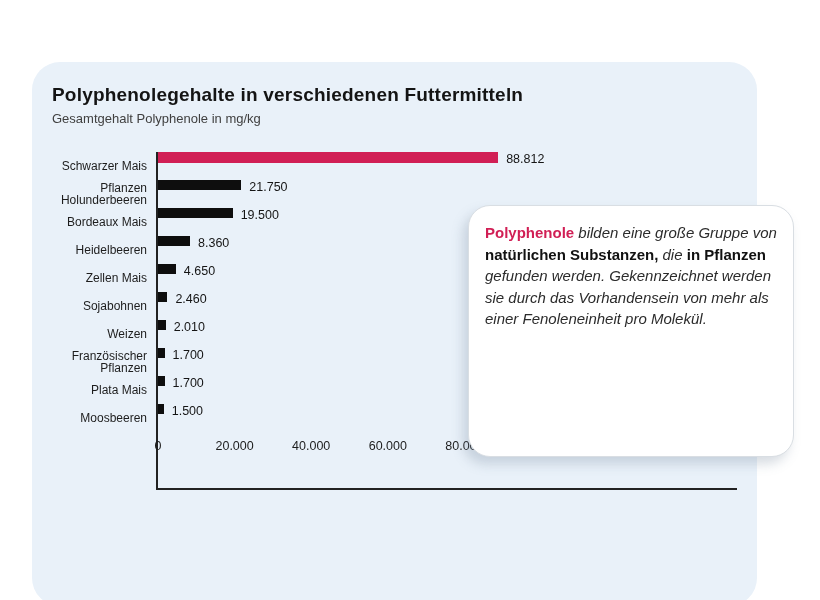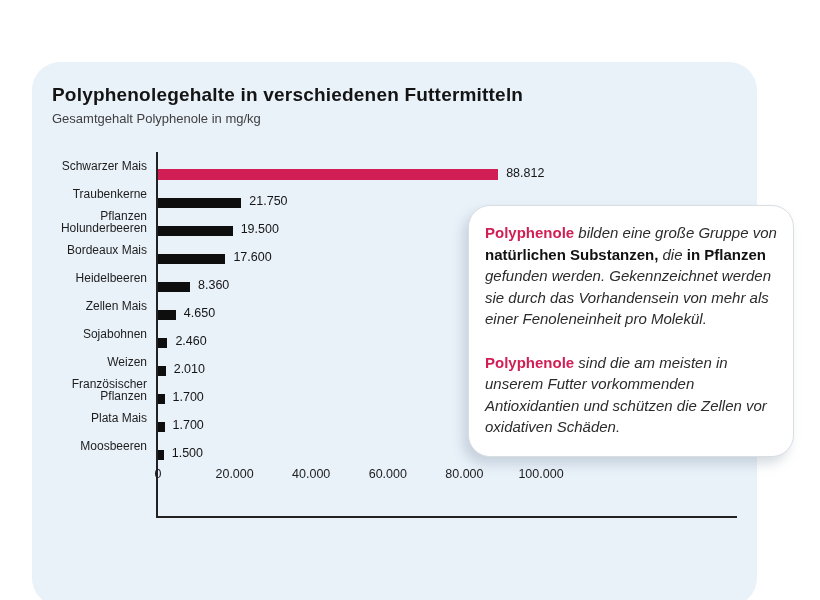--- a/index.html
+++ b/index.html
@@ -60,21 +60,21 @@
   .plot {
     position: relative;
     flex: 1 1 auto;
     border-left: 2px solid #222;
     border-bottom: 2px solid #222;
     padding-bottom: 29px;
   }
   .bar-row {
     height: 28px;
     display: flex;
-    align-items: flex-end;
+    align-items: flex-start;
   }
   .bar {
     height: 10px;
     flex: 0 0 auto;
   }
   .bar-value {
     font-size: 12.5px;
     color: #151515;
     margin-left: 8px;
     white-space: nowrap;
@@ -129,23 +129,20 @@
   <div class="card">
     <div class="title">Polyphenolegehalte in verschiedenen Futtermitteln</div>
     <div class="subtitle">Gesamtgehalt Polyphenole in mg/kg</div>
 
     <div class="chart">
       <div class="labels-col" id="labels-col">
           <div class="label-row">
             <div>Schwarzer Mais</div>
           </div>
           <div class="label-row">
-            <div>Traubenkerne</div>
-          </div>
-          <div class="label-row">
             <div>Pflanzen</div>
             <div>Holunderbeeren</div>
           </div>
           <div class="label-row">
             <div>Bordeaux Mais</div>
           </div>
           <div class="label-row">
             <div>Heidelbeeren</div>
           </div>
           <div class="label-row">
@@ -174,24 +171,20 @@
             <div class="bar" style="width: 340.15px; background: rgb(209, 31, 85); height: 11px;"></div>
             <span class="bar-value">88.812</span>
           </div>
           <div class="bar-row">
             <div class="bar" style="width: 83.3025px; background: rgb(14, 14, 14);"></div>
             <span class="bar-value">21.750</span>
           </div>
           <div class="bar-row">
             <div class="bar" style="width: 74.685px; background: rgb(14, 14, 14);"></div>
             <span class="bar-value">19.500</span>
-          </div>
-          <div class="bar-row">
-            <div class="bar" style="width: 67.408px; background: rgb(14, 14, 14);"></div>
-            <span class="bar-value">17.600</span>
           </div>
           <div class="bar-row">
             <div class="bar" style="width: 32.0188px; background: rgb(14, 14, 14);"></div>
             <span class="bar-value">8.360</span>
           </div>
           <div class="bar-row">
             <div class="bar" style="width: 17.8095px; background: rgb(14, 14, 14);"></div>
             <span class="bar-value">4.650</span>
           </div>
           <div class="bar-row">
@@ -222,15 +215,14 @@
             <span class="tick-label" style="left: 306.4px;">80.000</span>
             <span class="tick-label" style="left: 383px;">100.000</span>
           </div>
         </div>
     </div>
   </div>
 
   <div class="infobox" id="infobox">
 
   <p><span class="run-accent" style="color: rgb(209, 31, 85);">Polyphenole</span><span> bilden eine große Gruppe von </span><span class="run-bold">natürlichen Substanzen,</span><span> die </span><span class="run-bold">in Pflanzen</span><span> gefunden werden. Gekennzeichnet werden sie durch das Vorhandensein von mehr als einer Fenoleneinheit pro Molekül.</span></p>
-      <p><span class="run-accent" style="color: rgb(209, 31, 85);">Polyphenole</span><span> sind die am meisten in unserem Futter vorkommenden Antioxidantien und schützen die Zellen vor oxidativen Schäden.</span></p>
     </div>
 </div>
 
 </body></html>

